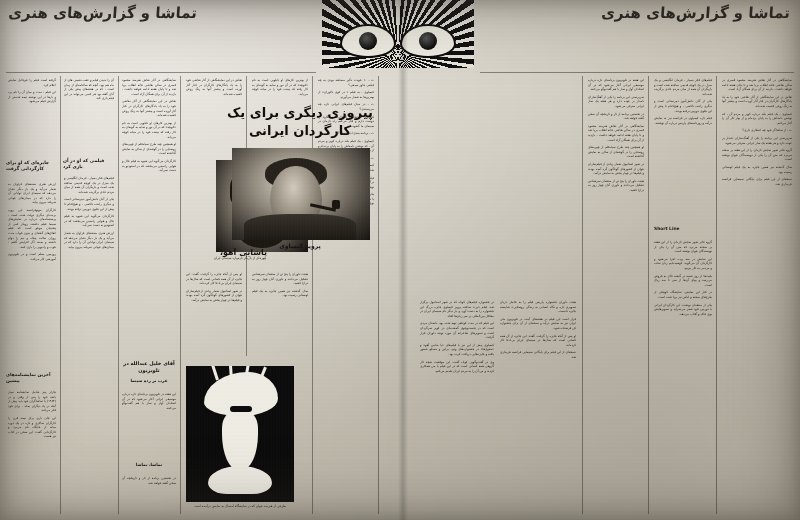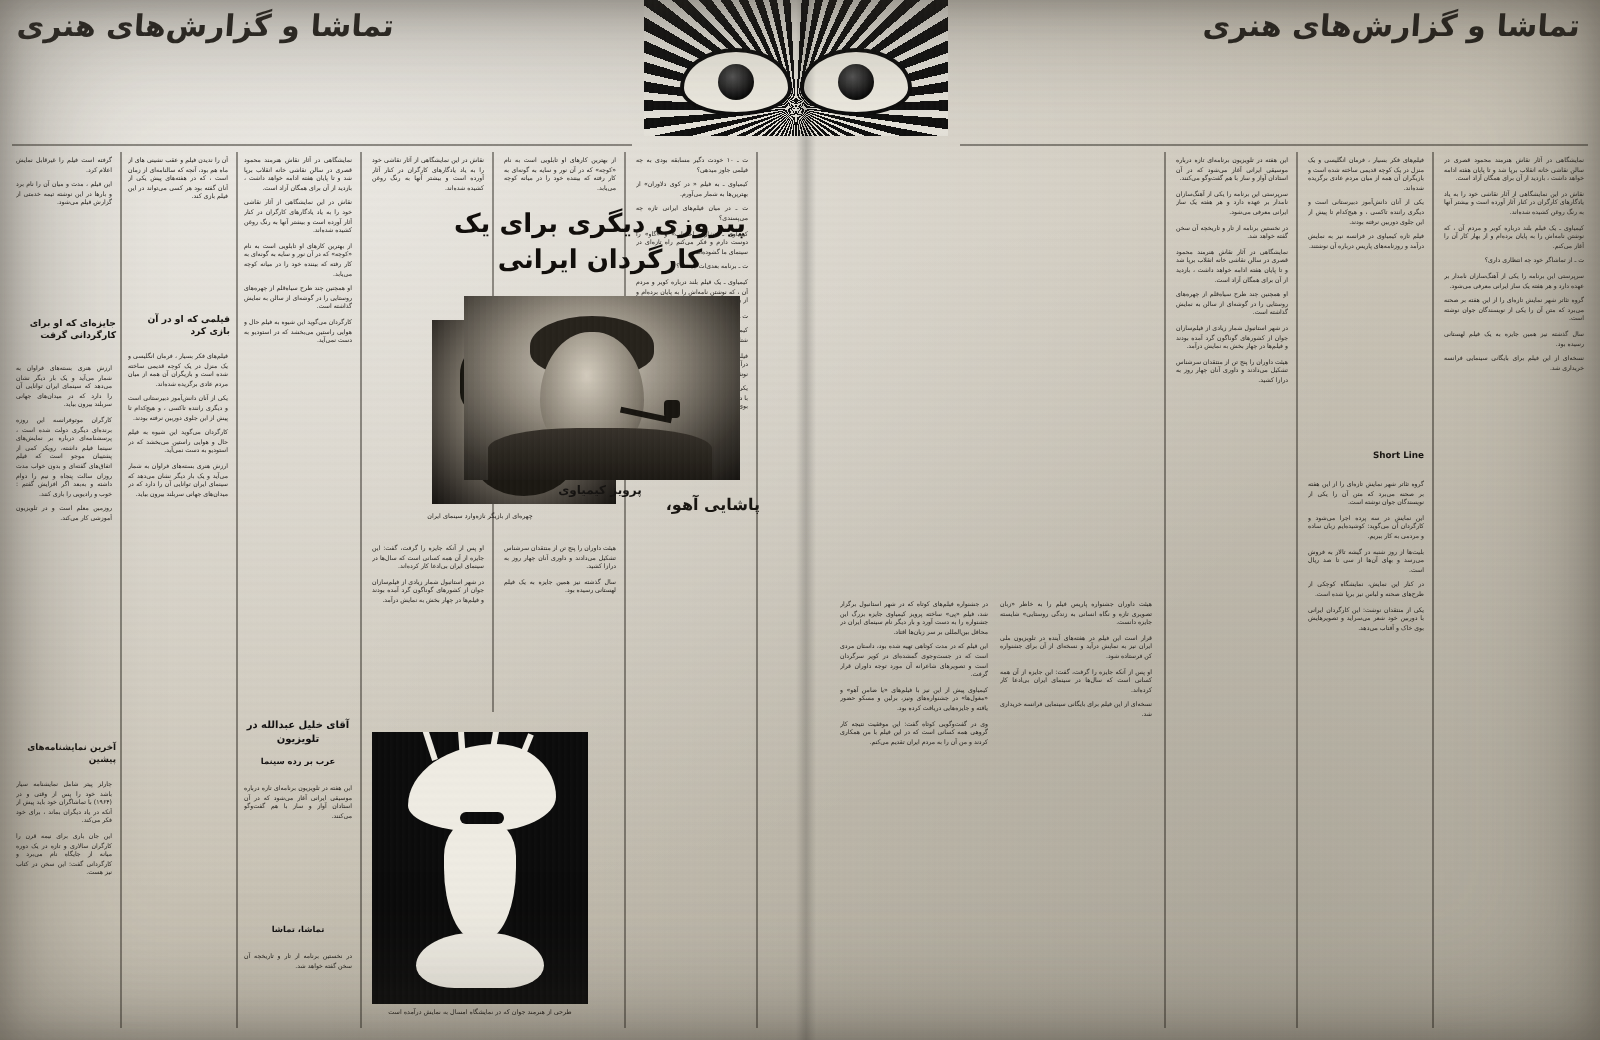--- a/index.html
+++ b/index.html
@@ -146,21 +146,21 @@
     direction: rtl;
     font-weight: bold;
     color: #171410;
     line-height: 1.4;
     text-align: center;
   }
   .kicker {
     direction: rtl;
     font-weight: bold;
     color: #171410;
-    text-align: right;
+    text-align: left;
   }
 
   
   #main-headline {
     position: absolute;
     right: 420px;
     top: 104px;
     width: 160px;
     font-size: 13px;
     letter-spacing: -0.3px;

